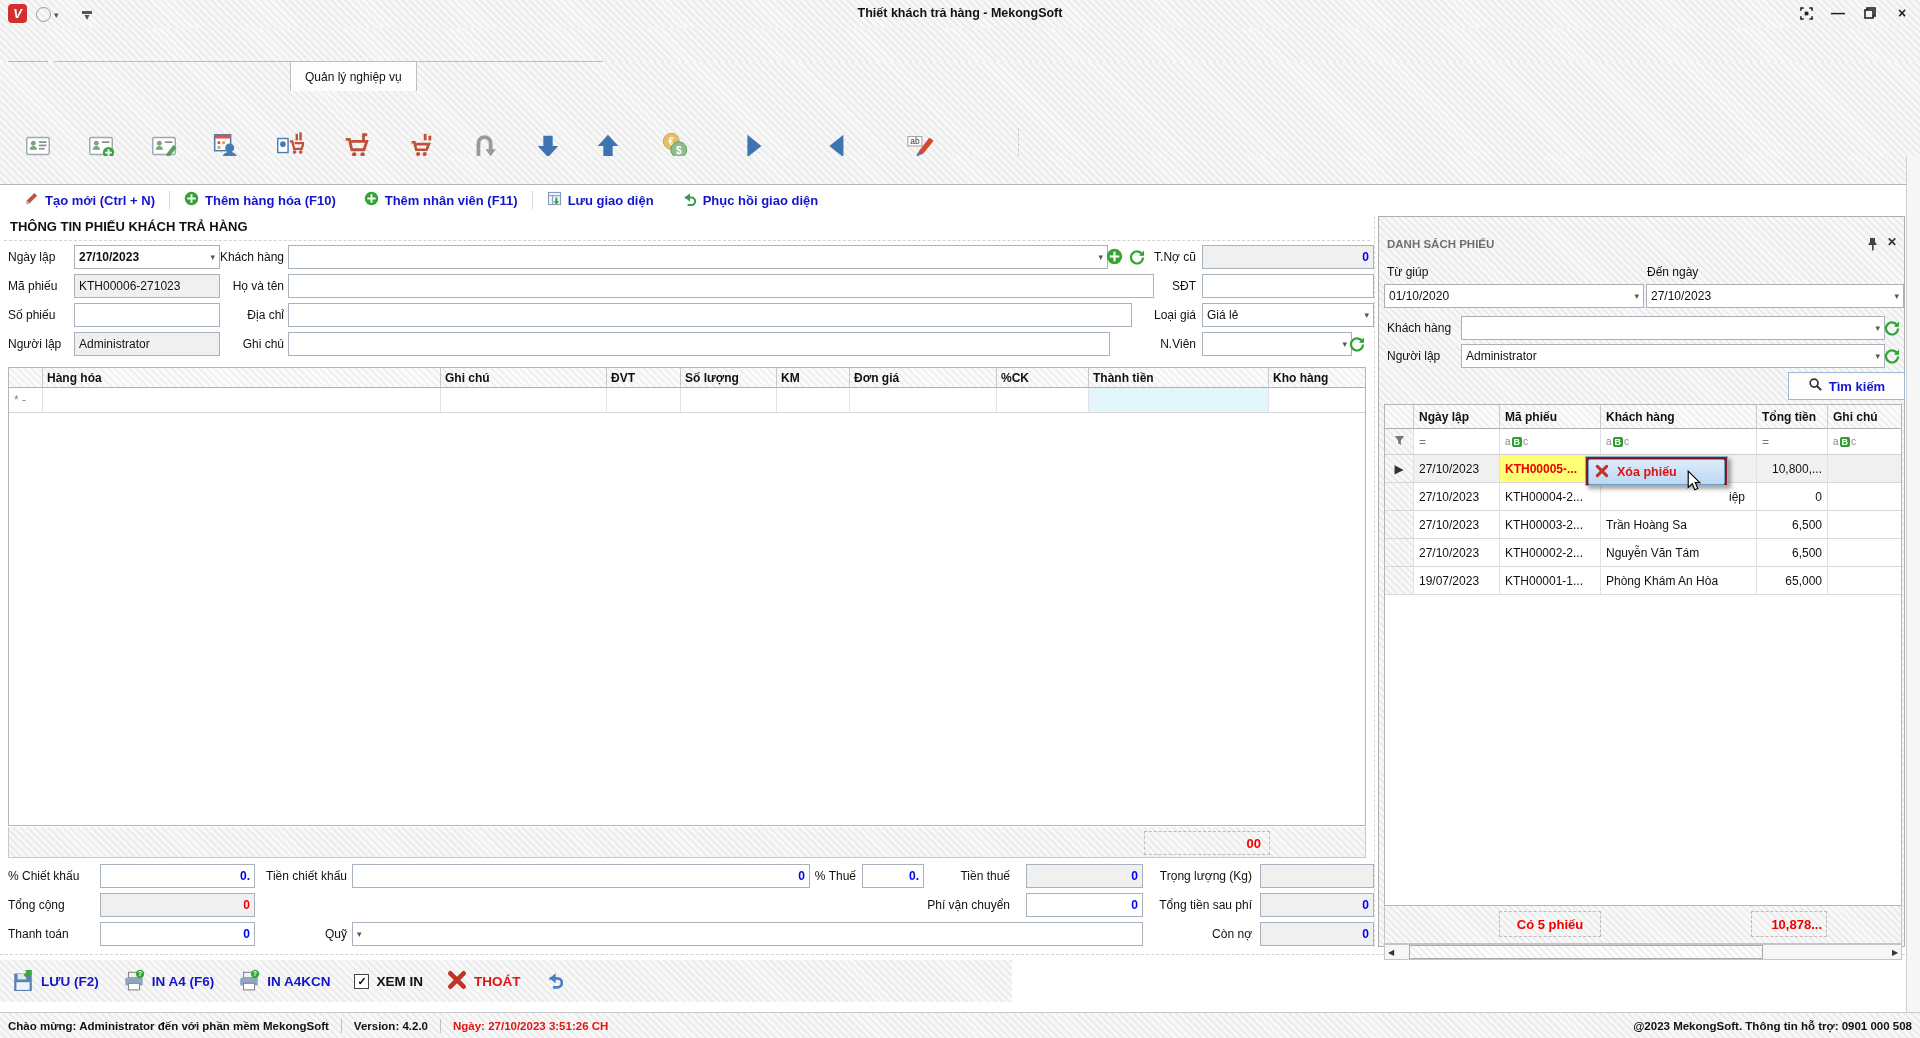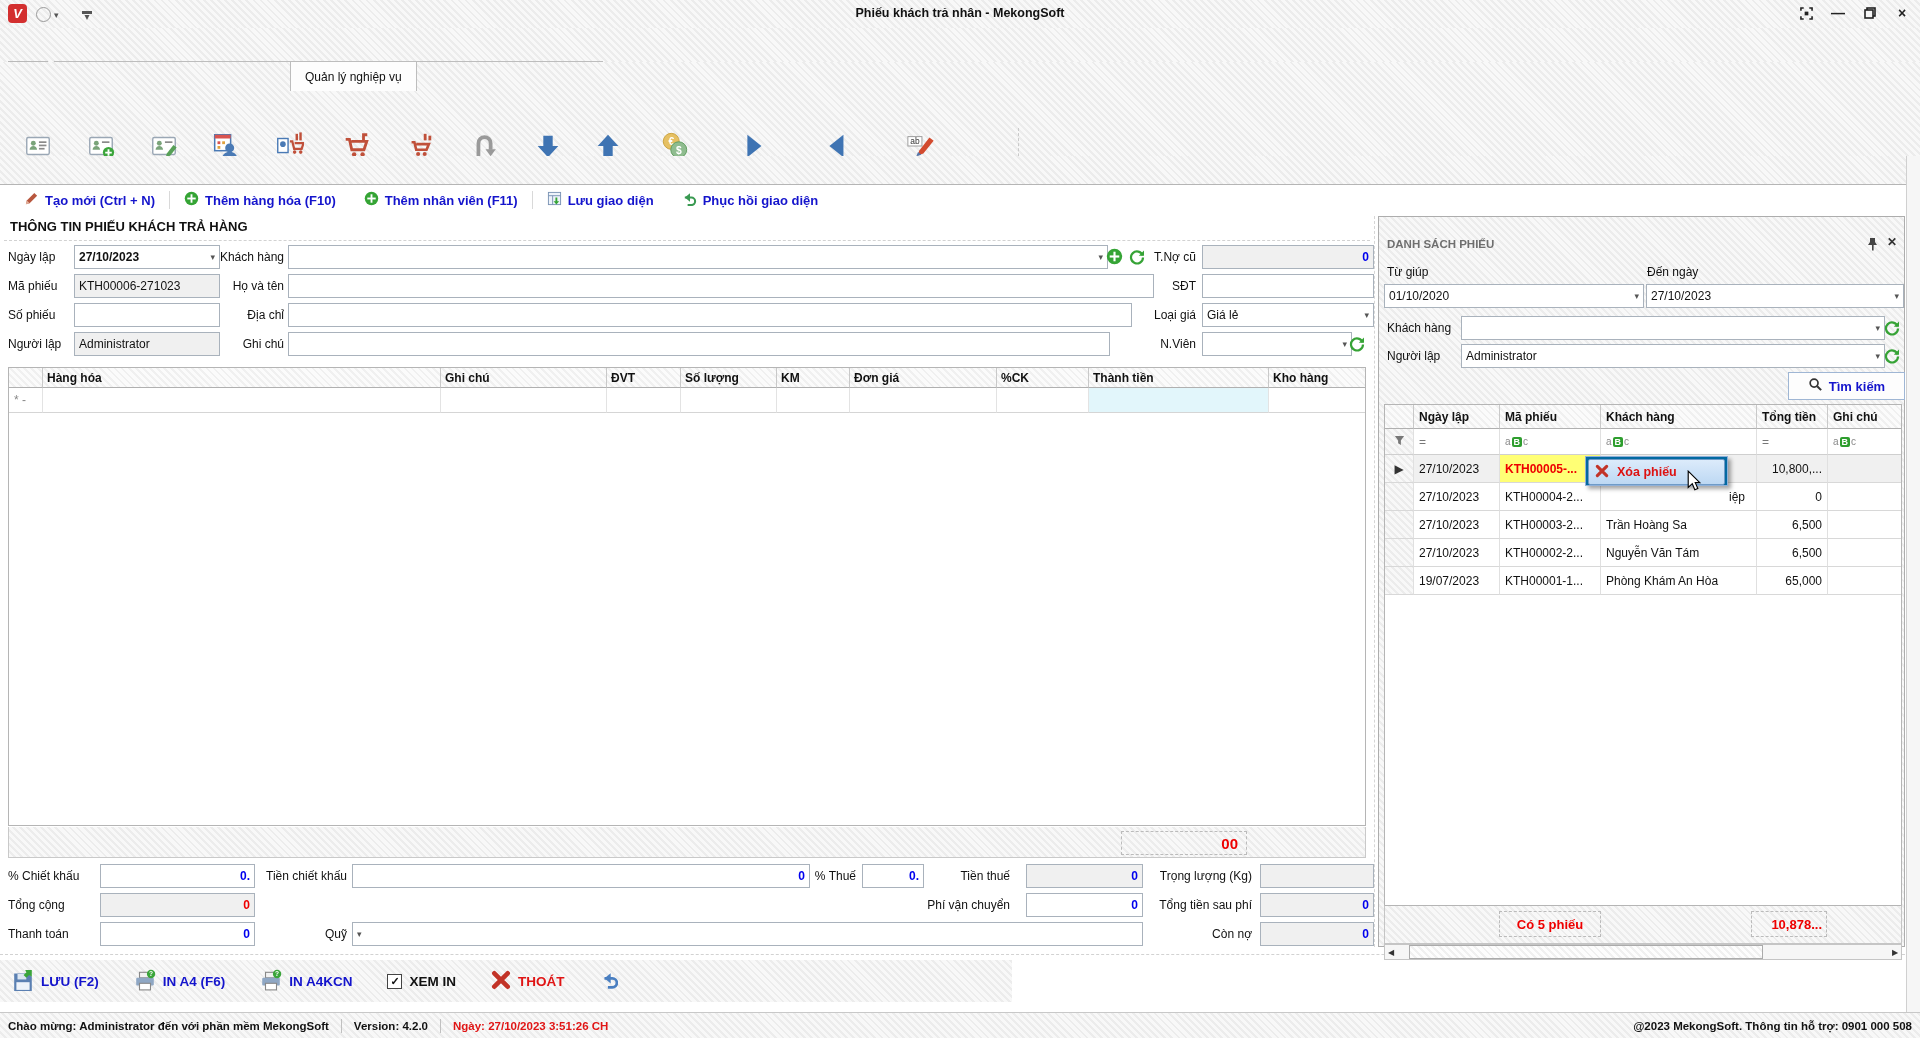--- a/index.html
+++ b/index.html
@@ -61,25 +61,25 @@
   .red{color:#ee0000;font-weight:bold;}
   .dda{color:#555;font-size:9px;}
   .iconbtn{width:17px;height:17px;display:flex;align-items:center;justify-content:center;}
   
   .mgrid{left:8px;top:367px;width:1358px;height:459px;border:1px solid #b5b5b5;background:#fff;box-sizing:border-box;}
   .gh{top:0;height:20px;border-right:1px solid #c9c9c9;border-bottom:1px solid #b0b0b0;font-weight:bold;
       display:flex;align-items:center;padding:0 4px;box-sizing:border-box;
       background:repeating-linear-gradient(45deg,#fbfbfb 0 3px,#f0f0f0 3px 5px);}
   .nr{top:20px;height:25px;border-right:1px solid #e3e3e3;border-bottom:1px solid #d5d5d5;box-sizing:border-box;}
   .gfooter{left:8px;top:827px;width:1358px;height:31px;border:1px solid #c9c9c9;border-top:none;box-sizing:border-box;}
-  .gtotalbox{left:1121px;top:831px;width:126px;height:24px;border:1px dashed #bbb;display:flex;align-items:center;
-             justify-content:flex-end;padding:0 8px;box-sizing:border-box;font-size:15px;}
+  .gtotalbox{left:1144px;top:831px;width:126px;height:24px;border:1px dashed #bbb;display:flex;align-items:center;
+             justify-content:flex-end;padding:0 8px;box-sizing:border-box;font-size:13px;}
   
   .btnbar-line{left:0;top:954px;width:1920px;border-top:1px dashed #d2d2d2;}
-  .btnbar{left:0;top:960px;width:1000px;height:42px;display:flex;padding-left:12px;gap:35px;}
+  .btnbar{left:0;top:960px;width:1000px;height:42px;display:flex;padding-left:12px;gap:24px;}
   .bbtn{display:flex;align-items:center;gap:7px;font-weight:bold;font-size:13.5px;color:#1414cc;}
   .chk{width:13px;height:13px;border:1.5px solid #444;background:#fff;display:flex;align-items:center;justify-content:center;
        font-size:11px;color:#111;font-weight:bold;}
   
   .panel{left:1378px;top:216px;width:527px;height:731px;border:1px solid #adadad;box-sizing:border-box;
          background:repeating-linear-gradient(45deg,#f8f8f8 0 3px,#ececec 3px 5px);}
   .panel .inner{position:absolute;margin-top:15px;}
   .ptitle{left:8px;top:6px;font-weight:bold;font-size:11.5px;color:#6f6f6f;}
   .pgrid{left:5px;top:172px;width:518px;background:#fff;border:1px solid #b5b5b5;box-sizing:border-box;}
   .pgh{top:0;height:24px;font-weight:bold;border-right:1px solid #c9c9c9;border-bottom:1px solid #b0b0b0;
@@ -92,21 +92,21 @@
   .abc i{font-style:normal;color:#888;font-size:10px;}
   .abc b{display:inline-block;background:#2e9e2e;color:#fff;font-size:9px;padding:0 2px;border-radius:2px;margin:0 1px;}
   .pfootbox{border:1px dashed #bbb;display:flex;align-items:center;box-sizing:border-box;font-weight:bold;color:#ee0000;}
   .pscroll{left:5px;top:712px;width:518px;height:16px;border:1px solid #c5c5c5;background:#f6f6f6;box-sizing:border-box;display:flex;align-items:center;}
   .pthumb{margin-left:12px;width:352px;height:12px;border:1px solid #ababab;background:repeating-linear-gradient(45deg,#fdfdfd 0 3px,#f0f0f0 3px 5px);}
   .sarr{width:12px;text-align:center;font-size:8px;color:#333;}
   
   .searchbtn{left:409px;top:140px;width:115px;height:26px;background:#fdfdfd;border:1px solid #9fb6d4;
              display:flex;align-items:center;justify-content:center;gap:6px;font-weight:bold;color:#1414cc;font-size:13px;}
   
-  .ctxmenu{left:1585px;top:456px;width:143px;height:30px;background:#0369a1;border:1px solid #8fb0d8;
+  .ctxmenu{left:1585px;top:456px;width:143px;height:30px;background:#7f1d1d;border:1px solid #8fb0d8;
            box-shadow:3px 3px 4px rgba(0,0,0,.35);z-index:50;padding:2px;box-sizing:border-box;}
   .ctxitem{height:24px;border:1px solid #6f9bc8;border-radius:2px;background:linear-gradient(#dcebfb,#bdd8f3);
            display:flex;align-items:center;gap:8px;padding:0 6px;font-weight:bold;color:#dd1111;font-size:12.5px;}
   
   .vstrip{left:1906px;top:156px;width:14px;height:856px;background:#f6f6f6;border-left:1px solid #d0d0d0;}
   
   .statusbar{left:0;top:1012px;width:1920px;height:26px;border-top:1px solid #c8c8c8;display:flex;align-items:center;
              padding:0 8px;box-sizing:border-box;gap:12px;font-weight:bold;font-size:11.5px;}
   .ssep{width:1px;height:14px;background:#c0c0c0;}
   .spacer{flex:1;}
@@ -115,21 +115,21 @@
 </head>
 <body>
 
 <div class="app">
 
   <div class="abs titlebar hatch">
     <div class="abs vlogo">V</div>
     <div class="abs qat-circle"></div>
     <div class="abs qat-dd">▾</div>
     <div class="abs qat-filter">▬<br>▾</div>
-    <div class="abs title-text">Phiếu khách trả nhân - MekongSoft</div>
+    <div class="abs title-text">Thiết khách trả hàng - MekongSoft</div>
     <div class="abs wbtns">
       <span class="wbtn">
         <svg width="13" height="13" viewBox="0 0 14 14">
             <path d="M1 4V1h3M10 1h3v3M13 10v3h-3M4 13H1v-3" stroke="#222" stroke-width="1.7" fill="none"></path>
             <rect x="5" y="5" width="4" height="4" fill="#222"></rect>
           </svg>
       </span>
       <span class="wbtn">—</span>
       <span class="wbtn">
         <svg width="12" height="12" viewBox="0 0 12 12">

